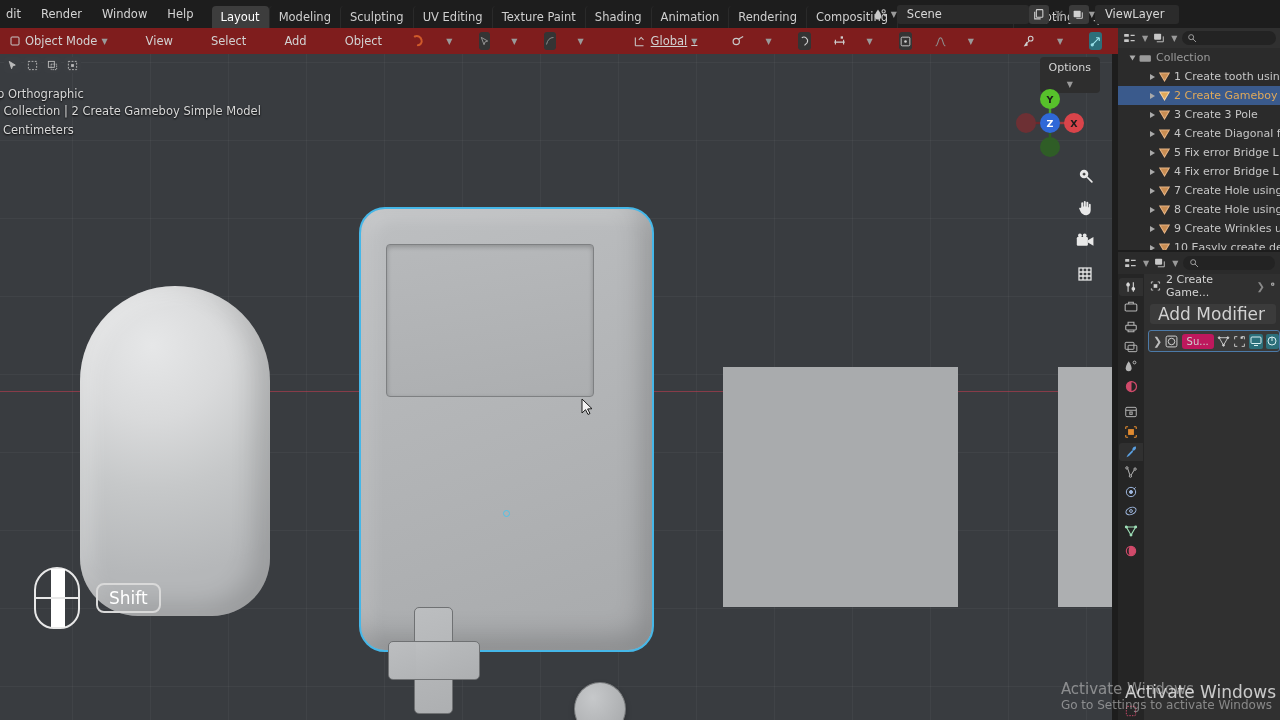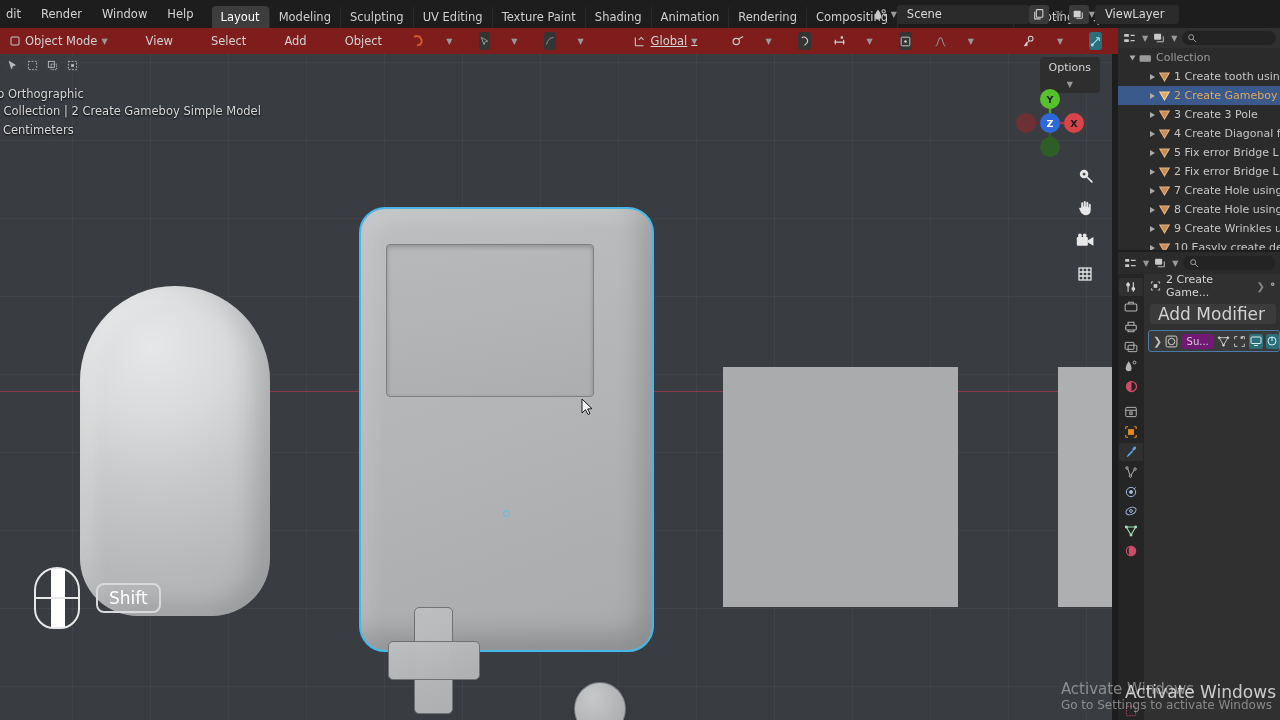--- a/index.html
+++ b/index.html
@@ -166,21 +166,21 @@
                align-items:center; padding-top:4px; gap:2px; }
   .ptab { width:24px; height:24px; display:flex; align-items:center; justify-content:center;
           border-radius:3px 0 0 3px; }
   .ptab.on { background:#303030; }
   .addmod { position:absolute; left:32px; top:52px; right:4px; height:20px;
             background:#3b3b3b; border-radius:3px; color:#d2d2d2; font-size:17px;
             display:flex; align-items:center; padding-left:8px; }
   .modrow { position:absolute; left:30px; top:78px; right:0; height:22px;
             background:#3a3a3a; border:1px solid #4c7aa8; border-radius:3px;
             display:flex; align-items:center; gap:3px; padding-left:4px; }
-  .modrow .mchip { background:#701a75; border-radius:3px; color:#cfcfcf; font-size:10px;
+  .modrow .mchip { background:#be185d; border-radius:3px; color:#cfcfcf; font-size:10px;
                    padding:2px 5px; }
   .modrow .micon { width:15px; height:15px; display:flex; align-items:center;
                    justify-content:center; }
   .modrow .micon.on { background:#2c6f7a; border-radius:2px; }
 
   
   .wm { position:absolute; right:8px; bottom:8px; text-align:left; color:#cfcfcf;
         opacity:.55; }
   .wm .w1 { font-size:15px; }
   .wm .w2 { font-size:12px;text-align:right; }
@@ -552,21 +552,21 @@
       <svg class="mesh-ico" viewBox="0 0 14 12">
           <path d="M1 1h12L7 11z" fill="#c98d52" stroke="#e6b384" stroke-width="1.3"></path>
         </svg>
       <span class="olbl">5 Fix error Bridge L</span>
     </div>
     <div class="out-row">
       <span class="tri"></span>
       <svg class="mesh-ico" viewBox="0 0 14 12">
           <path d="M1 1h12L7 11z" fill="#c98d52" stroke="#e6b384" stroke-width="1.3"></path>
         </svg>
-      <span class="olbl">2 Fix error Bridge L</span>
+      <span class="olbl">4 Fix error Bridge L</span>
     </div>
     <div class="out-row">
       <span class="tri"></span>
       <svg class="mesh-ico" viewBox="0 0 14 12">
           <path d="M1 1h12L7 11z" fill="#c98d52" stroke="#e6b384" stroke-width="1.3"></path>
         </svg>
       <span class="olbl">7 Create Hole using</span>
     </div>
     <div class="out-row">
       <span class="tri"></span>

